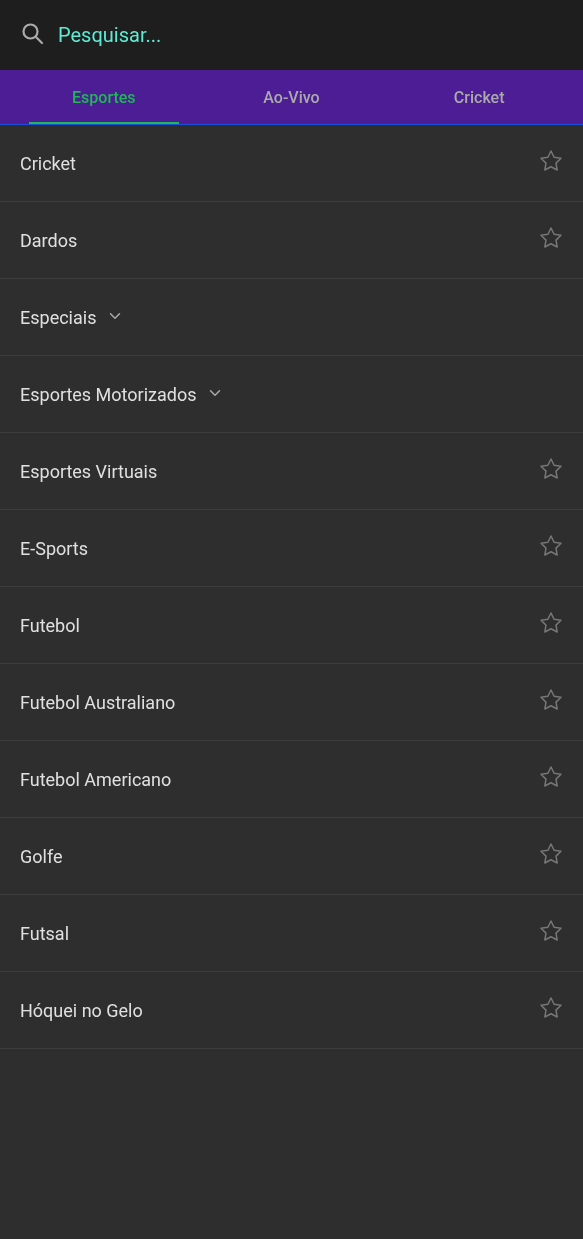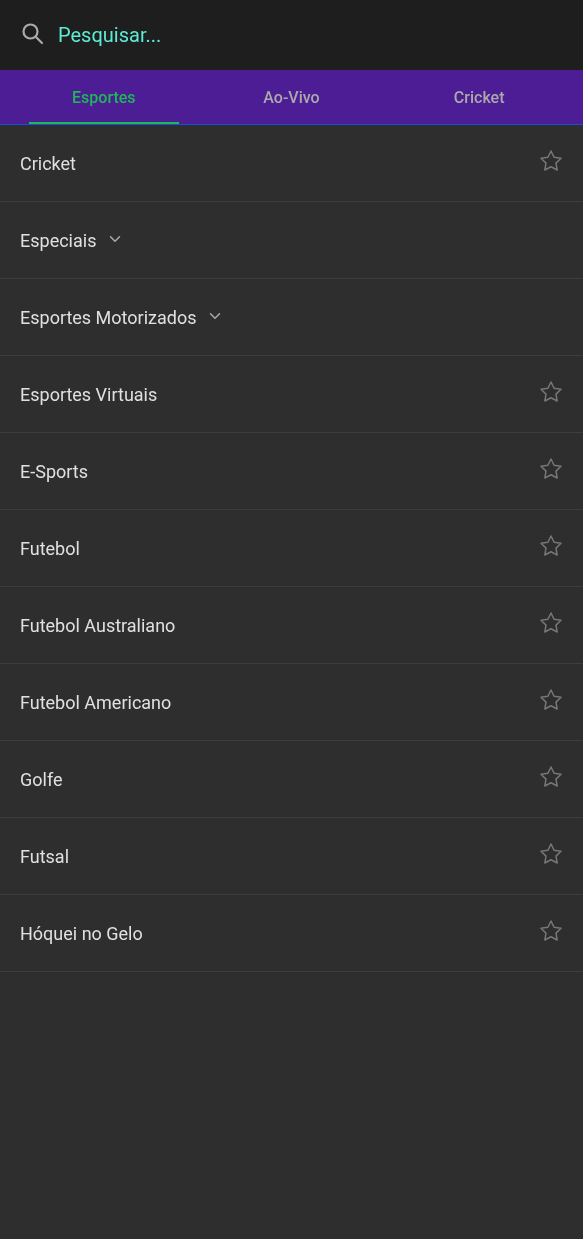--- a/index.html
+++ b/index.html
@@ -138,20 +138,26 @@
 </div>
 
 <ul class="sport-list" id="sport-list-container">
 <li class="sport-item">
       <span class="sport-label">Cricket</span>
       <span class="star-icon"><svg viewBox="0 0 24 24" fill="none" stroke="#777" stroke-width="1.5" stroke-linecap="round" stroke-linejoin="round">
           <polygon points="12 2 15.09 8.26 22 9.27 17 14.14 18.18 21.02 12 17.77 5.82 21.02 7 14.14 2 9.27 8.91 8.26 12 2"></polygon>
         </svg></span>
     </li>
     <li class="sport-item">
+      <span class="sport-label">Dardos</span>
+      <span class="star-icon"><svg viewBox="0 0 24 24" fill="none" stroke="#777" stroke-width="1.5" stroke-linecap="round" stroke-linejoin="round">
+          <polygon points="12 2 15.09 8.26 22 9.27 17 14.14 18.18 21.02 12 17.77 5.82 21.02 7 14.14 2 9.27 8.91 8.26 12 2"></polygon>
+        </svg></span>
+    </li>
+    <li class="sport-item">
       <span class="sport-label">Especiais<span class="chevron-icon"><svg width="18" height="18" viewBox="0 0 24 24" fill="none" stroke="#aaaaaa" stroke-width="2" stroke-linecap="round" stroke-linejoin="round">
             <polyline points="6 9 12 15 18 9"></polyline>
           </svg></span></span>
     </li>
     <li class="sport-item">
       <span class="sport-label">Esportes Motorizados<span class="chevron-icon"><svg width="18" height="18" viewBox="0 0 24 24" fill="none" stroke="#aaaaaa" stroke-width="2" stroke-linecap="round" stroke-linejoin="round">
             <polyline points="6 9 12 15 18 9"></polyline>
           </svg></span></span>
     </li>
     <li class="sport-item">

